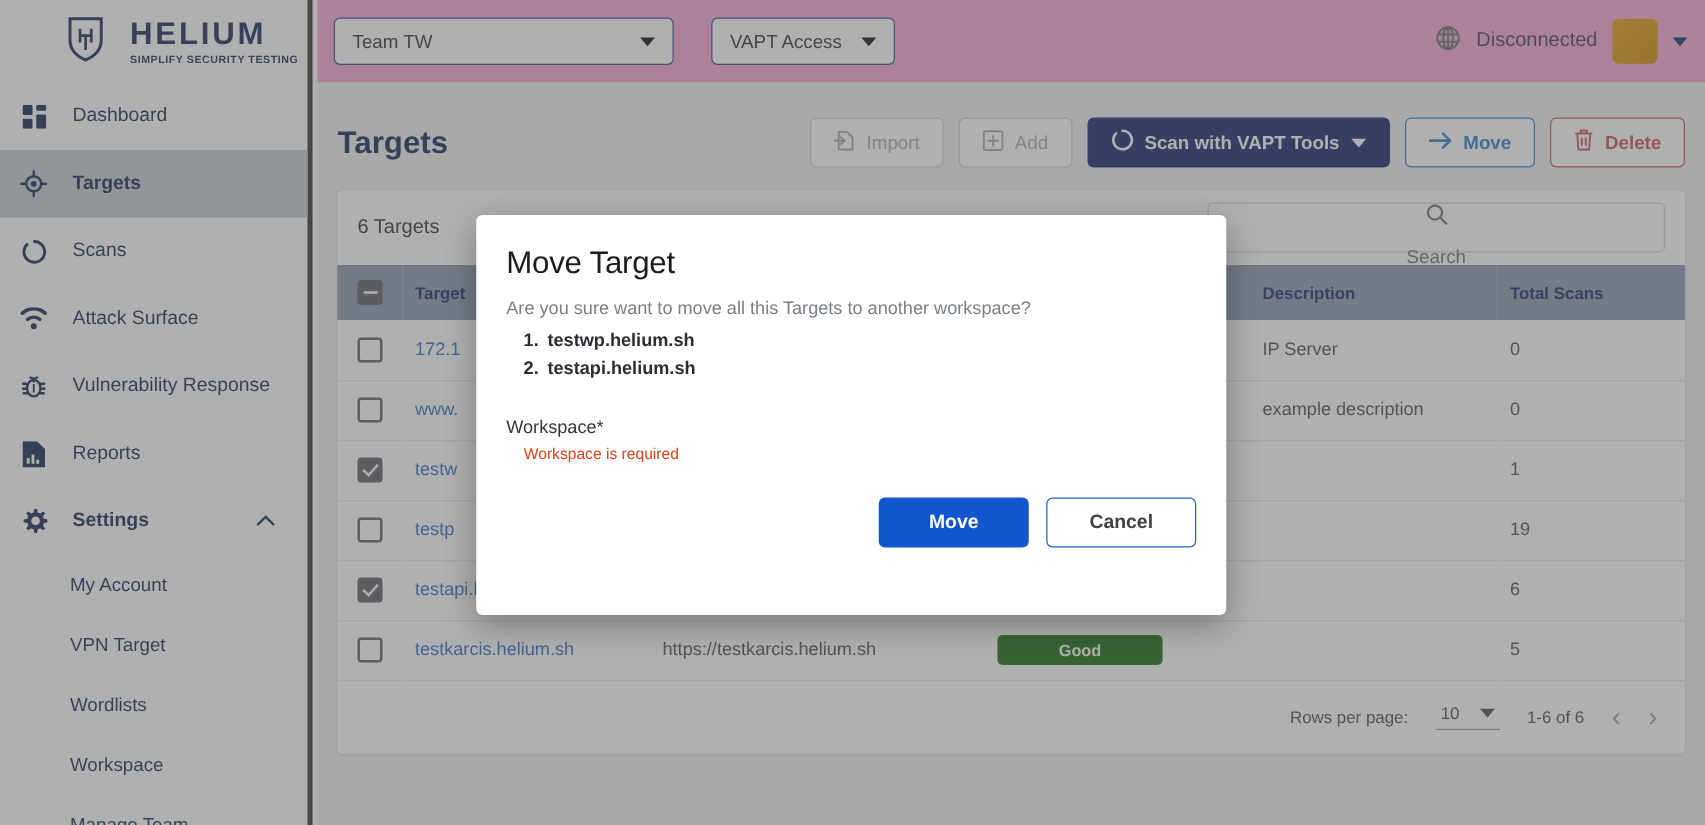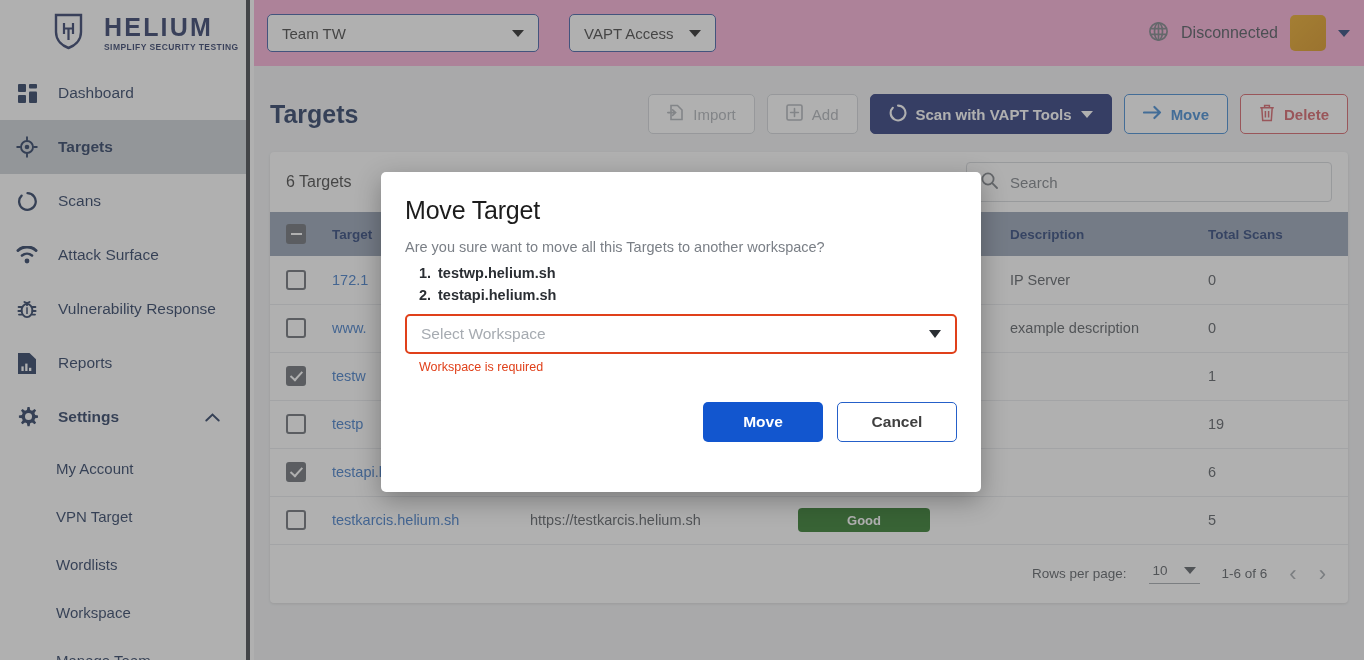--- a/index.html
+++ b/index.html
@@ -117,21 +117,21 @@
     box-shadow: 0 1px 3px rgba(0,0,0,.12);
   }
   .card-head {
     height: 60px; display: flex; align-items: center;
     padding: 0 16px;
   }
   .count-label { font-size: 16px; color: #333; }
   .search-box {
     margin-left: auto; width: 366px; height: 40px;
     border: 1px solid #d2d5d9; border-radius: 4px;
-    display: flex; align-items: center; gap: 12px; padding: 0 14px;
+    display: flex; align-items: center; gap: 12px; padding: 0 14px; flex-direction: column;
   }
   .search-ph { font-size: 15px; color: #70757c; }
 
   table { width: 100%; border-collapse: collapse; }
   thead tr { background: #8d9aae; }
   th {
     height: 44px; font-size: 13.5px; font-weight: 700;
     color: #16306b; text-align: left; padding: 0 10px;
   }
   td {
@@ -519,24 +519,21 @@
   </div>
 
   <div class="modal">
     <div class="modal-title">Move Target</div>
     <div class="modal-desc">Are you sure want to move all this Targets to another workspace?</div>
     <ol class="modal-list" id="modal-targets">
         <li>testwp.helium.sh</li>
         <li>testapi.helium.sh</li>
       </ol>
 
-    <div class="select-err">
-      <span class="select-ph">Select Workspace</span>
-      <span class="caret-dk"></span>
-    </div>
+    <div class="field-label">Workspace*</div>
     <div class="err-msg">Workspace is required</div>
 
     <div class="modal-actions">
       <button class="btn-move">Move</button>
       <button class="btn-cancel">Cancel</button>
     </div>
   </div>
 
 </div>
 

